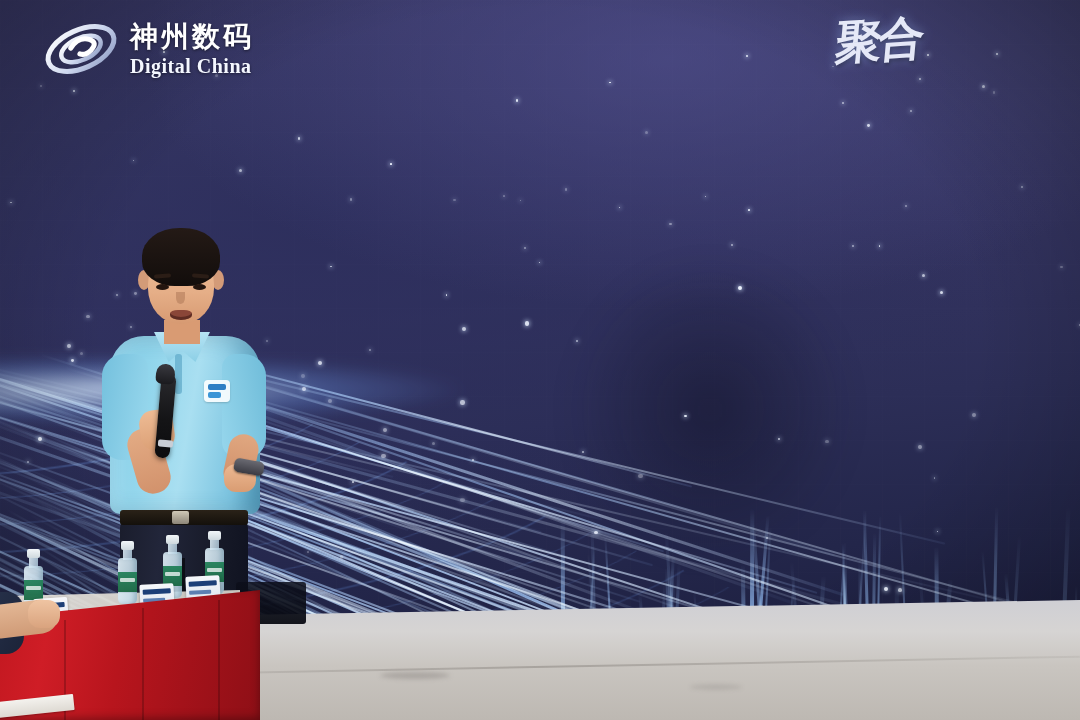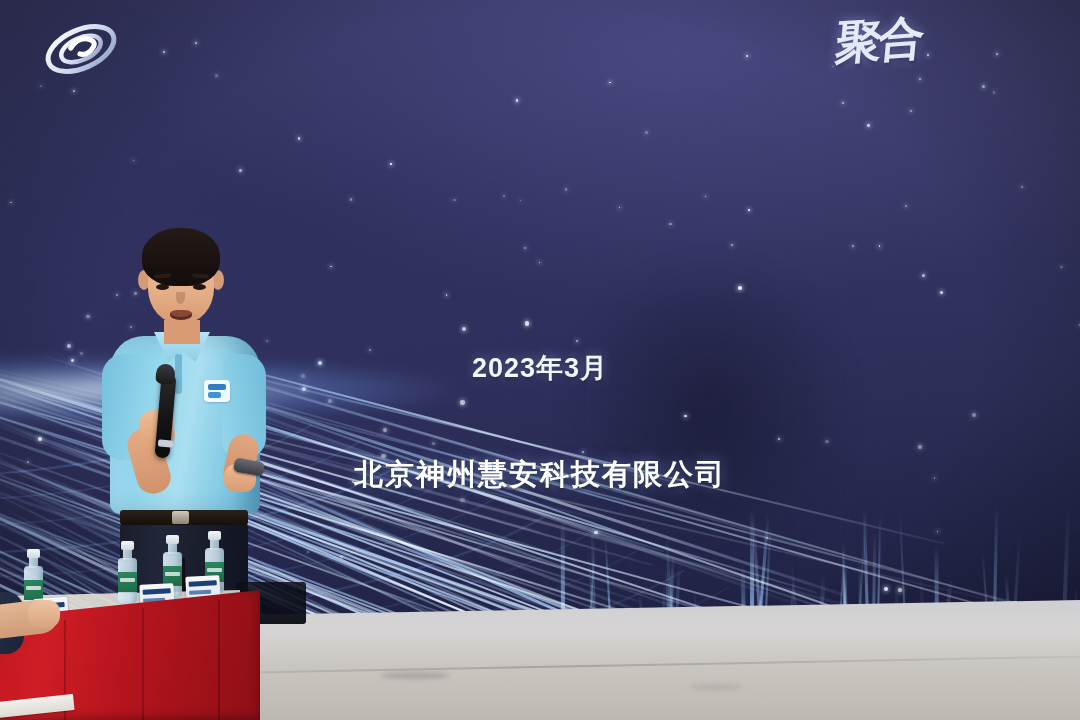--- a/index.html
+++ b/index.html
@@ -588,29 +588,31 @@
             <stop offset="100%" stop-color="#8e9cc4"></stop>
           </linearGradient>
         </defs>
         <g transform="rotate(-24 39 31)">
           <ellipse cx="39" cy="31" rx="35" ry="19" fill="none" stroke="url(#sg)" stroke-width="5"></ellipse>
           <ellipse cx="39" cy="31" rx="21" ry="11" fill="none" stroke="url(#sg)" stroke-width="4.5"></ellipse>
           <path d="M30 26 q12 -8 21 0 q6 6 -3 10 q-8 3 -12 -1" fill="none" stroke="#ffffff" stroke-width="5" stroke-linecap="round"></path>
         </g>
       </svg>
     </div>
+    <div class="logo-left-text">
+      <div class="dc-cn">神州数码</div>
+      <div class="dc-en">Digital China</div>
+    </div>
   </div>
 
   <div class="logo-right">
     <div class="juhe">聚合</div>
   </div>
 
   <div class="slide-text">
-    <div class="slide-date">2023年3月</div>
-    <div class="slide-company">北京神州慧安科技有限公司</div>
   </div>
 
   <div class="floor">
     <div class="floor-seam"></div>
     <div class="floor-scuff" style="left:380px;top:72px;width:70px;height:7px;"></div>
     <div class="floor-scuff" style="left:690px;top:84px;width:52px;height:6px;opacity:.6;"></div>
   </div>
 
   <div class="speaker">
     <div class="sp-legs"></div>

